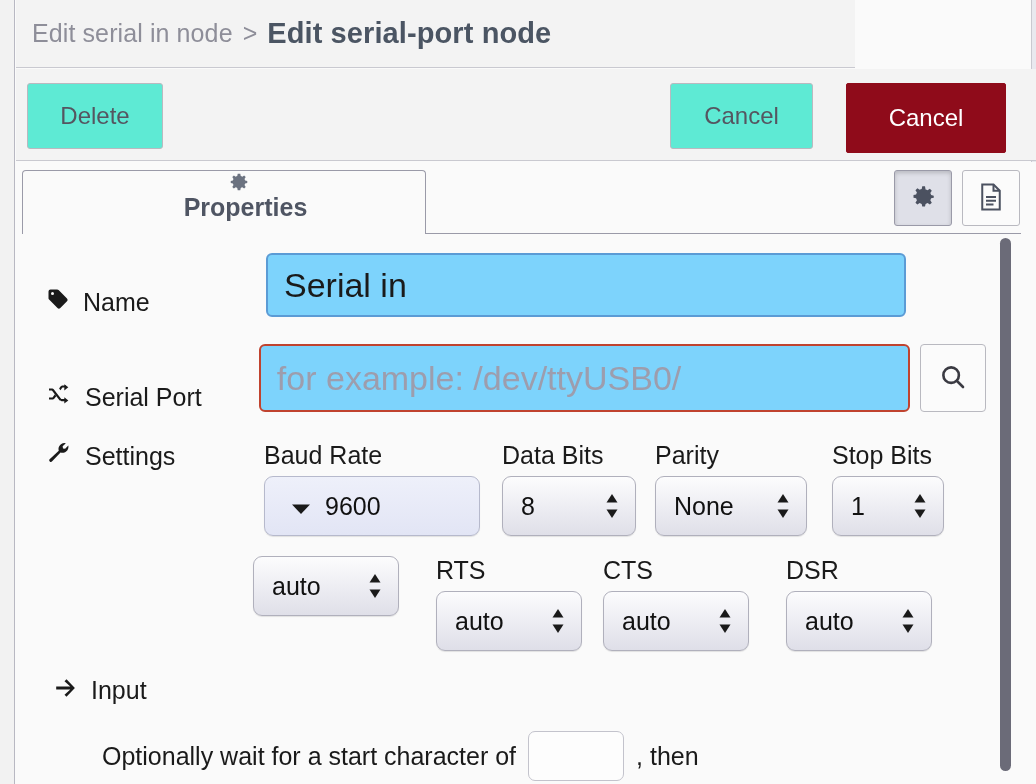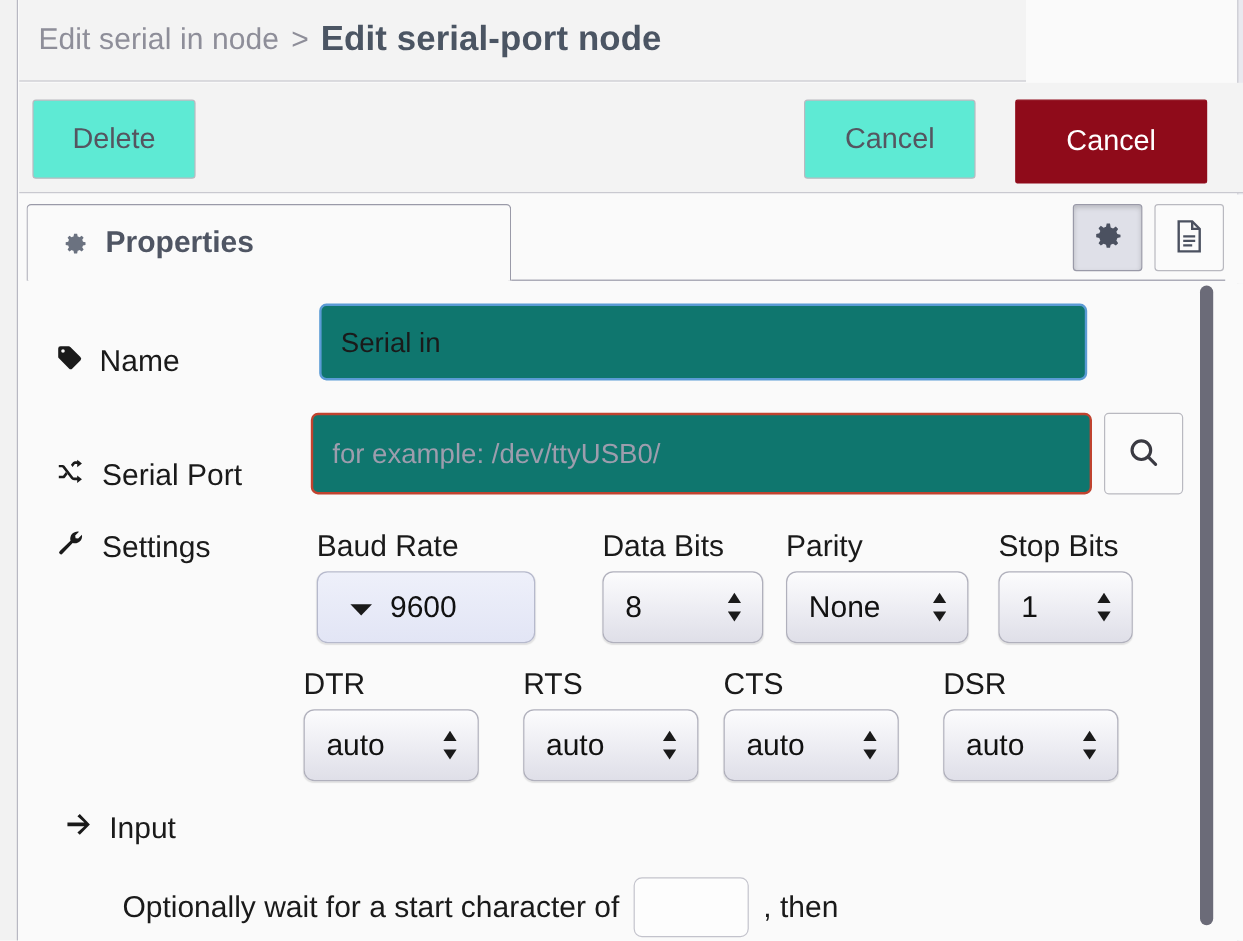--- a/index.html
+++ b/index.html
@@ -101,20 +101,21 @@
     left: 6px; top: 8px;
     width: 404px; height: 64px;
     background: #fafafa;
     border: 1px solid #9a9aa8;
     border-bottom: none;
     border-radius: 4px 4px 0 0;
     display: flex;
     align-items: center;
     padding-left: 29px;
     cursor: pointer;
+    flex-direction: column;
   }
   .tab-underline {
     position: absolute;
     left: 410px; top: 71px;
     width: 595px; height: 1px;
     background: #9a9aa8;
   }
   .tab-label {
     font-size: 25px;
     font-weight: bold;
@@ -153,25 +154,25 @@
   .field-label {
     display: flex;
     align-items: center;
     font-size: 25px;
     color: #1a1a1a;
   }
   .field-label .lbl-text { margin-left: 13px; }
 
   .text-input {
     font-family: "Liberation Sans", sans-serif;
-    font-size: 23px;
+    font-size: 34px;
     color: #1a1a1a;
     border: 1px solid #b9b9c0;
     border-radius: 6px;
-    background: #0f766e;
+    background: #7dd3fc;
     padding: 0 16px;
     outline: none;
   }
   .text-input::placeholder { color: #9d9dad; }
   .text-input.focused { border: 2px solid #5b9bd5; }
   .text-input.error { border: 2px solid #c0432f; }
 
   .icon-btn-search {
     width: 68px; height: 68px;
     border: 1px solid #b9b9c0;
@@ -358,21 +359,21 @@
       <span>
         <svg width="26" height="24" viewBox="0 0 24 24" fill="#1a1a1a" aria-hidden="true">
           <path d="M21.3 4.6l-3.2 3.2-2.1-.35-.35-2.1 3.2-3.2a6 6 0 00-7.1 7.55L2.9 18.1a1.6 1.6 0 102.25 2.25l8.4-8.85a6 6 0 007.75-6.9z"></path>
         </svg>
       </span>
       <span class="lbl-text">Settings</span>
     </div>
 
     <div class="sel-group" style="left:248px; top:205px; width:220px;">
       <span class="sel-label">Baud Rate</span>
-      <div class="sel sel-baud" style="width:182px;">
+      <div class="sel sel-baud" style="width:216px;">
         <span class="caret">
           <svg width="20" height="12" viewBox="0 0 20 12" fill="#1a1a1a" aria-hidden="true">
               <path d="M1 1.5h18L10 11z"></path>
             </svg>
         </span>
         <span>9600</span>
       </div>
     </div>
 
     <div class="sel-group" style="left:486px; top:205px;">
@@ -408,21 +409,20 @@
         <span class="spin">
           <svg width="14" height="28" viewBox="0 0 14 28" fill="#1a1a1a" aria-hidden="true">
               <path d="M7 2l5.5 8.5h-11z"></path>
               <path d="M7 26l-5.5-8.5h11z"></path>
             </svg>
         </span>
       </div>
     </div>
 
     <div class="sel-group" style="left:237px; top:320px;">
-      <span class="sel-label">DTR</span>
       <div class="sel" style="width:146px;">
         <span>auto</span>
         <span class="spin">
           <svg width="14" height="28" viewBox="0 0 14 28" fill="#1a1a1a" aria-hidden="true">
               <path d="M7 2l5.5 8.5h-11z"></path>
               <path d="M7 26l-5.5-8.5h11z"></path>
             </svg>
         </span>
       </div>
     </div>

